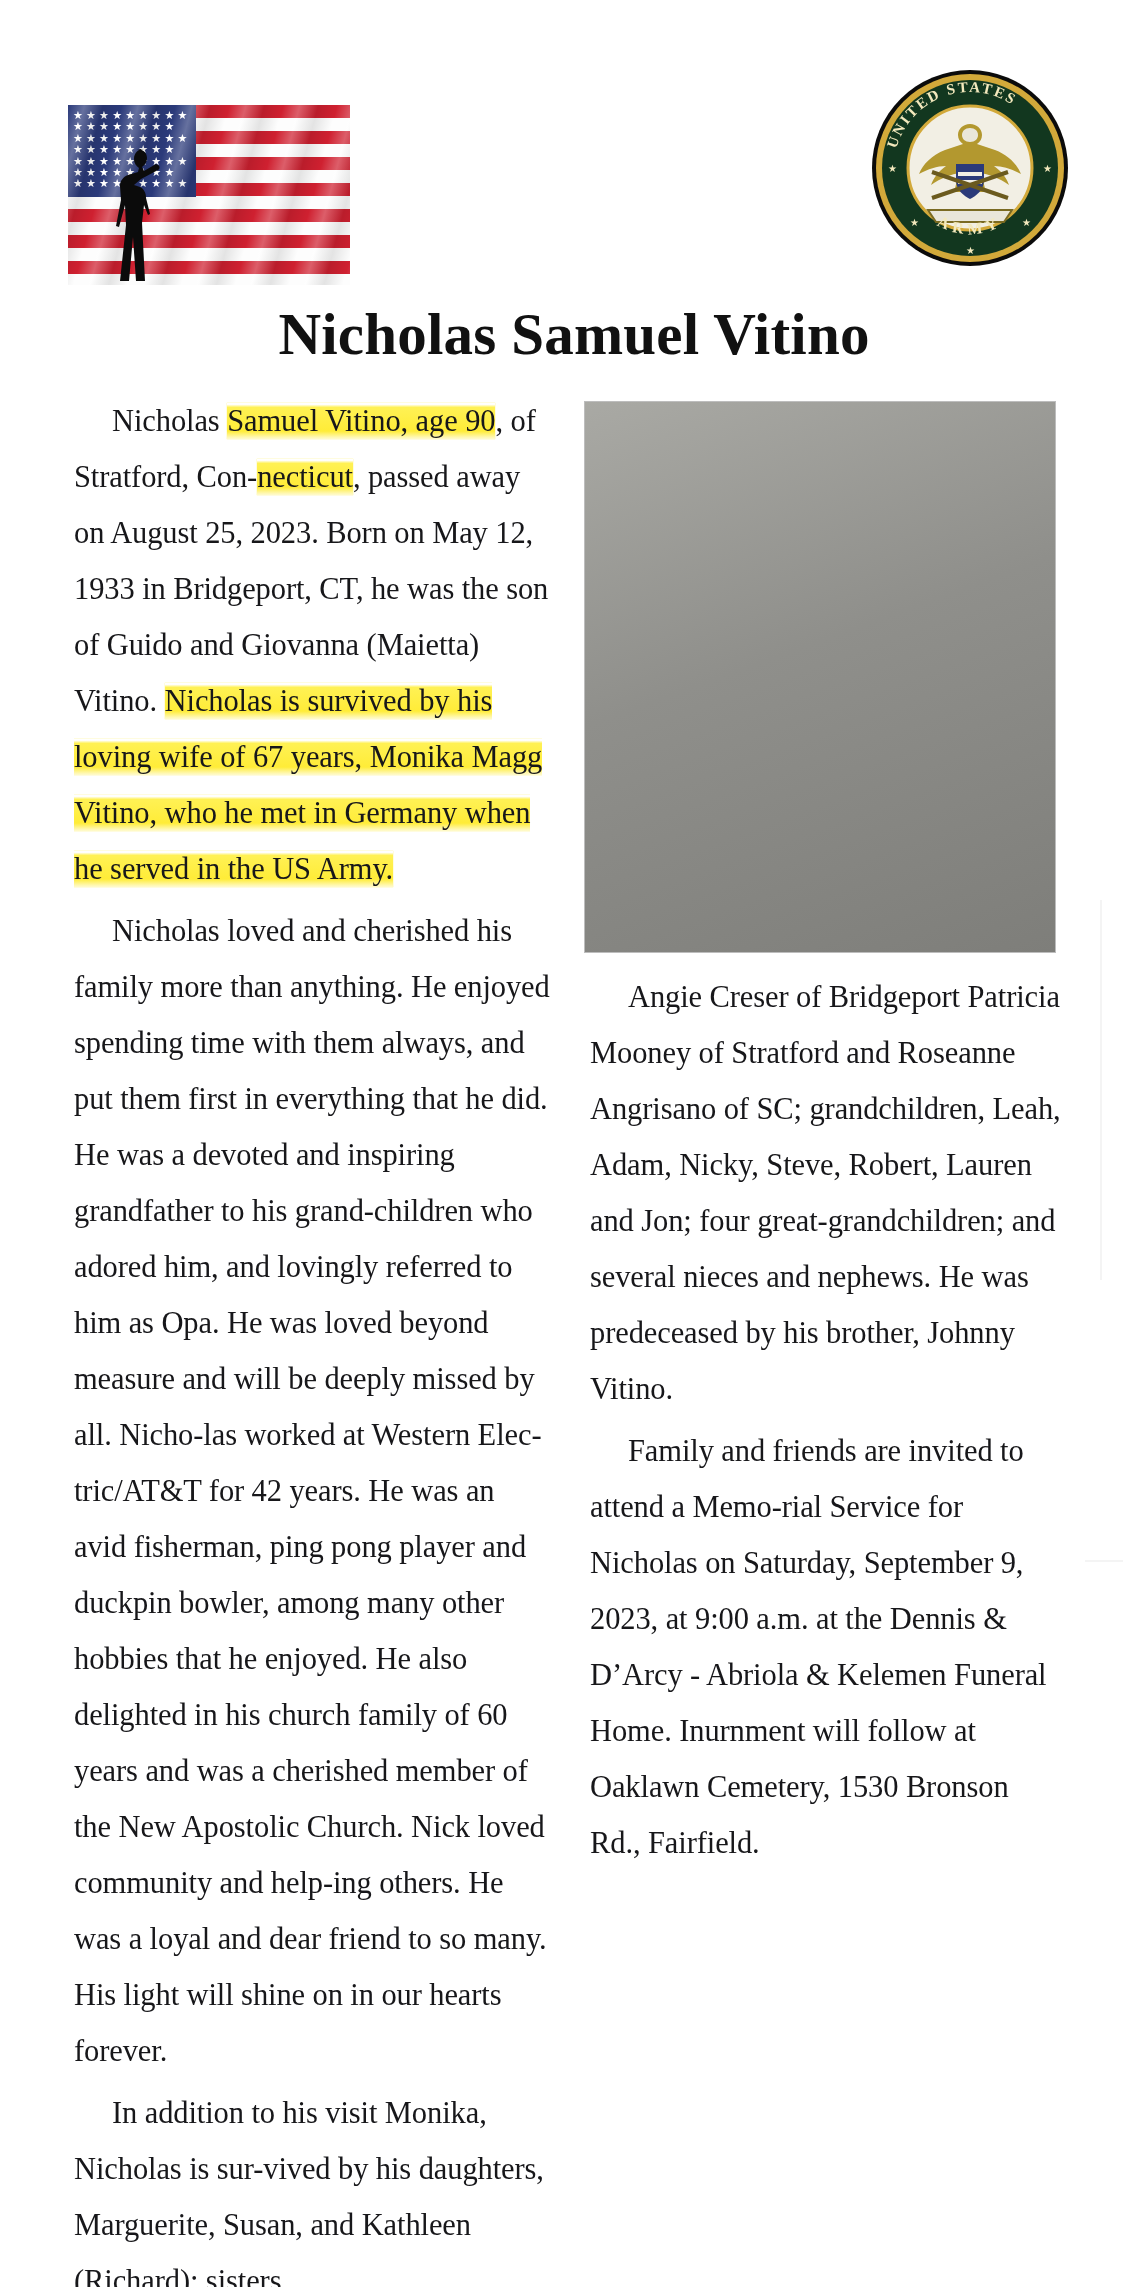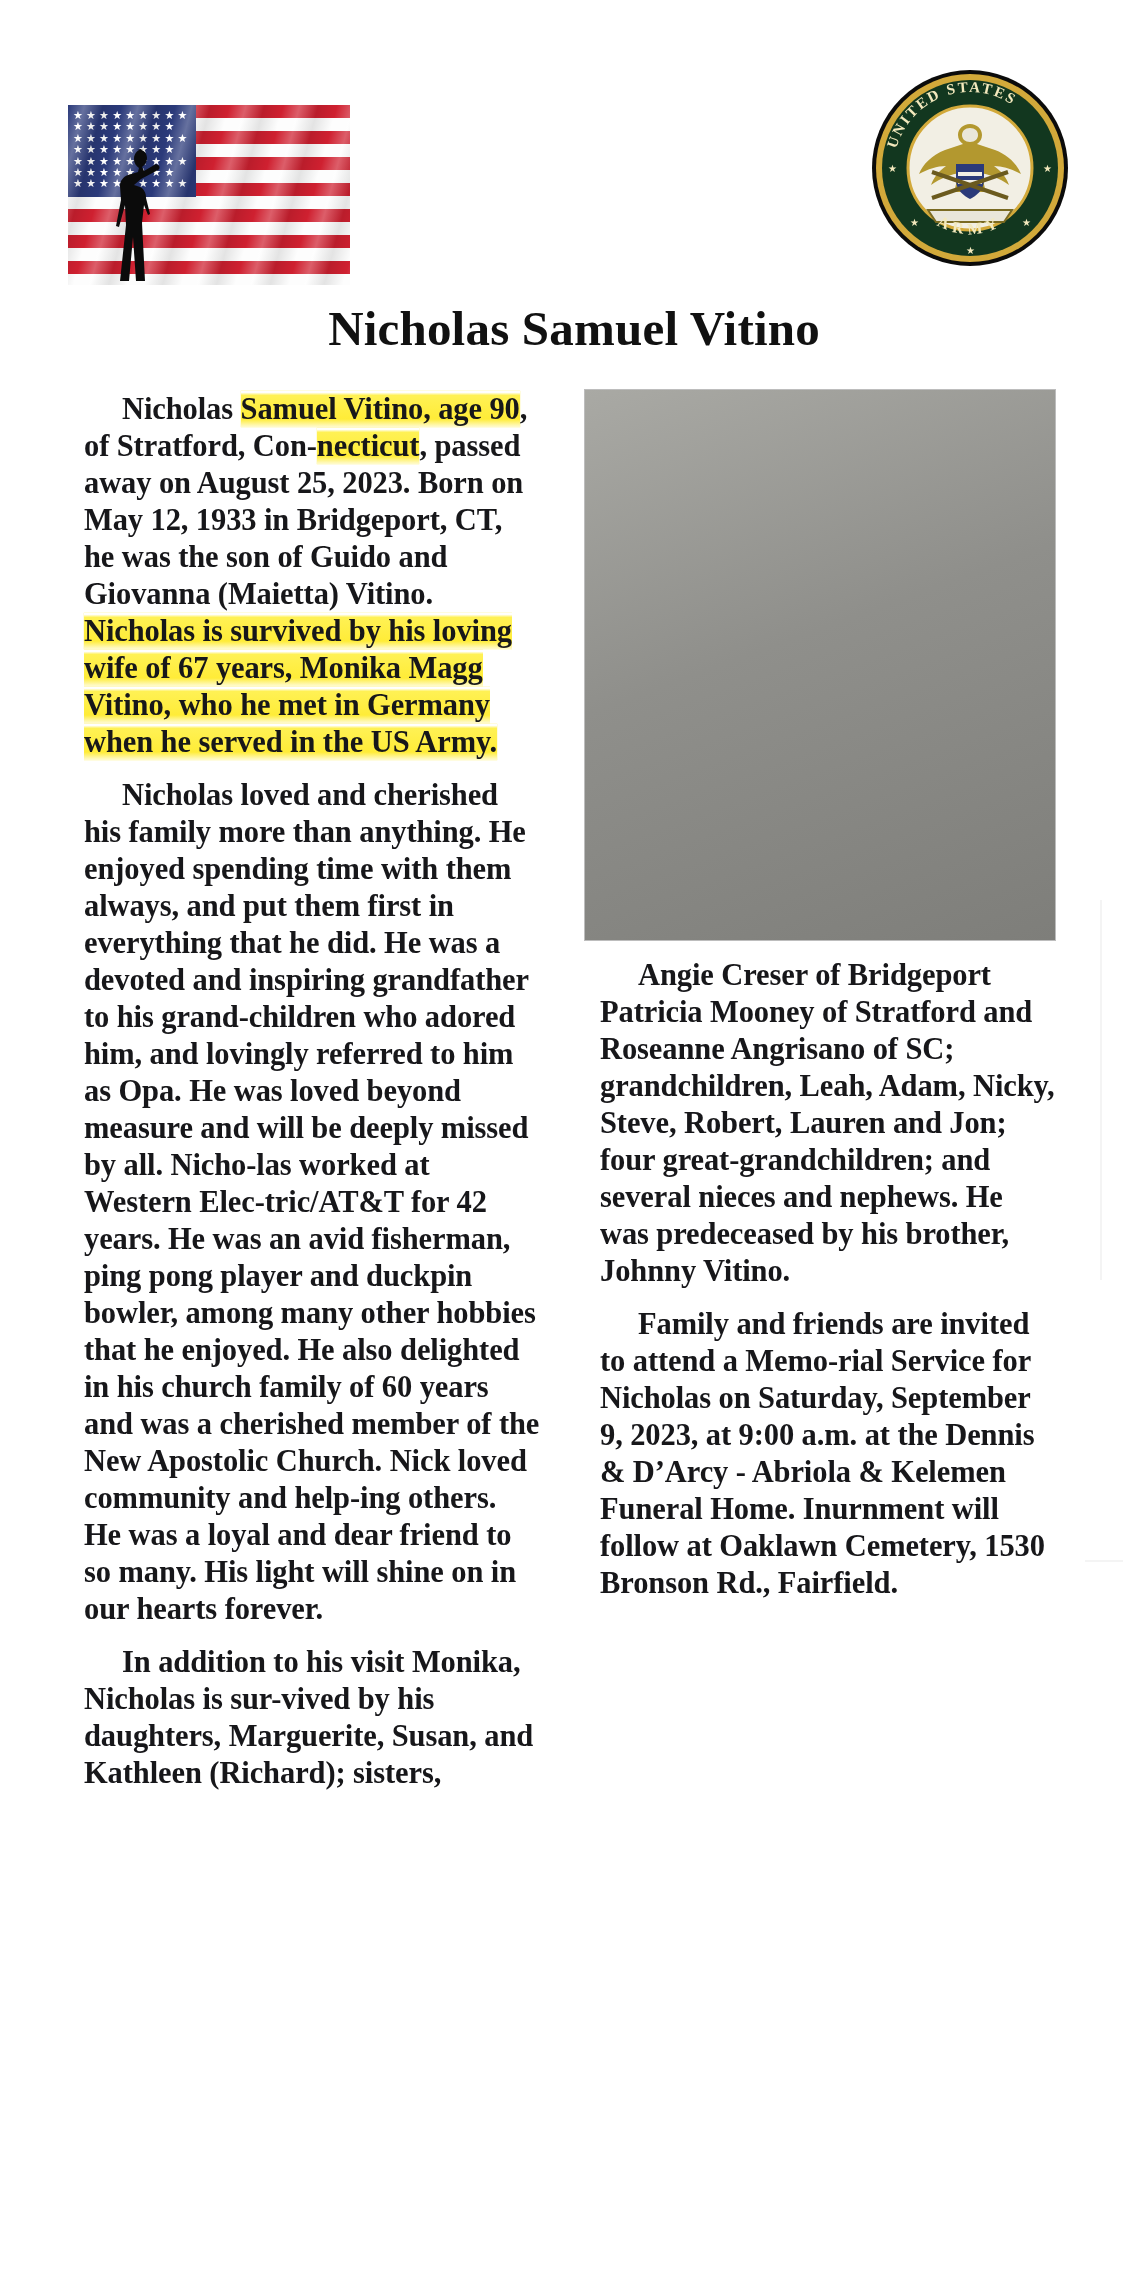--- a/index.html
+++ b/index.html
@@ -89,21 +89,21 @@
     top: 68px;
     width: 200px;
     height: 200px;
   }
 
   
   .obit-title {
     text-align: center;
     font-family: "Liberation Serif", serif;
     font-weight: bold;
-    font-size: 49px;
+    font-size: 59px;
     letter-spacing: 0.2px;
     margin: 0 0 18px 0;
     padding: 0 40px;
     color: #111;
   }
 
   
   .body-wrap {
     position: relative;
     padding: 0 62px 0 68px;
@@ -114,28 +114,27 @@
     gap: 28px;
     align-items: flex-start;
   }
   .col {
     width: 488px;
     flex: 0 0 488px;
   }
 
   .col p,
   .col .para {
-    margin: 16px;
+    margin: 6px;
     font-size: 30.5px;
-    line-height: 37px;
+    line-height: 56px;
     text-align: left;
     text-indent: 38px;
     hyphens: manual;
     letter-spacing: -0.1px;
-    font-weight: bold;
   }
 
   .photo-box {
     width: 472px;
     height: 552px;
     margin: 14px 0 16px 0;
     position: relative;
     overflow: hidden;
     background: #8b8b8b;
     border: 1px solid #bdbdbd;

